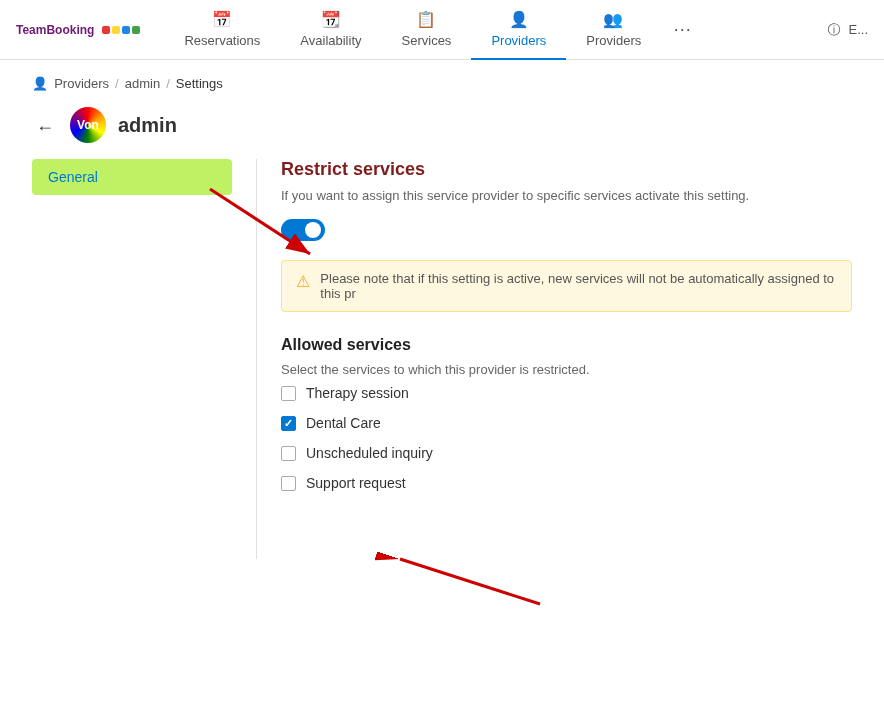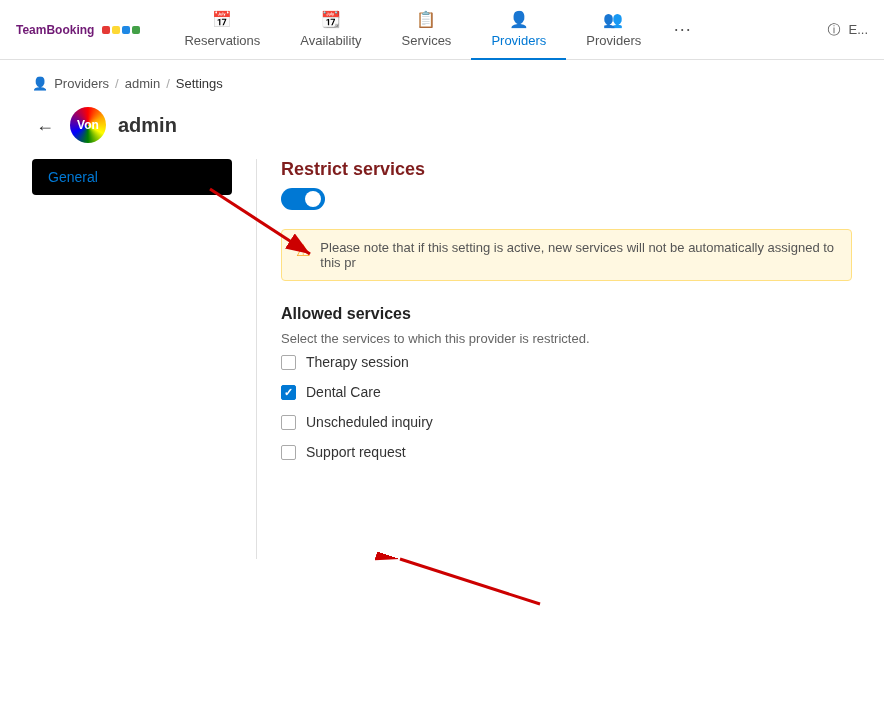--- a/index.html
+++ b/index.html
@@ -139,21 +139,21 @@
       flex-shrink: 0;
     }
     .sidebar-item {
       padding: 10px 16px;
       border-radius: 4px;
       cursor: pointer;
       font-size: 14px;
       color: #333;
     }
     .sidebar-item.active {
-      background: #000000;
+      background: #bef264;
       color: #0078d4;
       font-weight: 500;
     }
 
     
     .sidebar-divider {
       width: 1px;
       background: #e0e0e0;
       margin: 0 24px;
       min-height: 400px;
@@ -349,20 +349,21 @@
         <span>General</span>
       </div>
     </div>
 
     <div class="sidebar-divider"></div>
 
     <div class="settings-panel">
 
       <div>
         <div class="section-title">Restrict services</div>
+        <div class="section-desc">If you want to assign this service provider to specific services activate this setting.</div>
 
         <div class="toggle-container">
           <label class="toggle">
             
             <div class="toggle-track">
               <div class="toggle-thumb"></div>
             </div>
           </label>
         </div>
 

